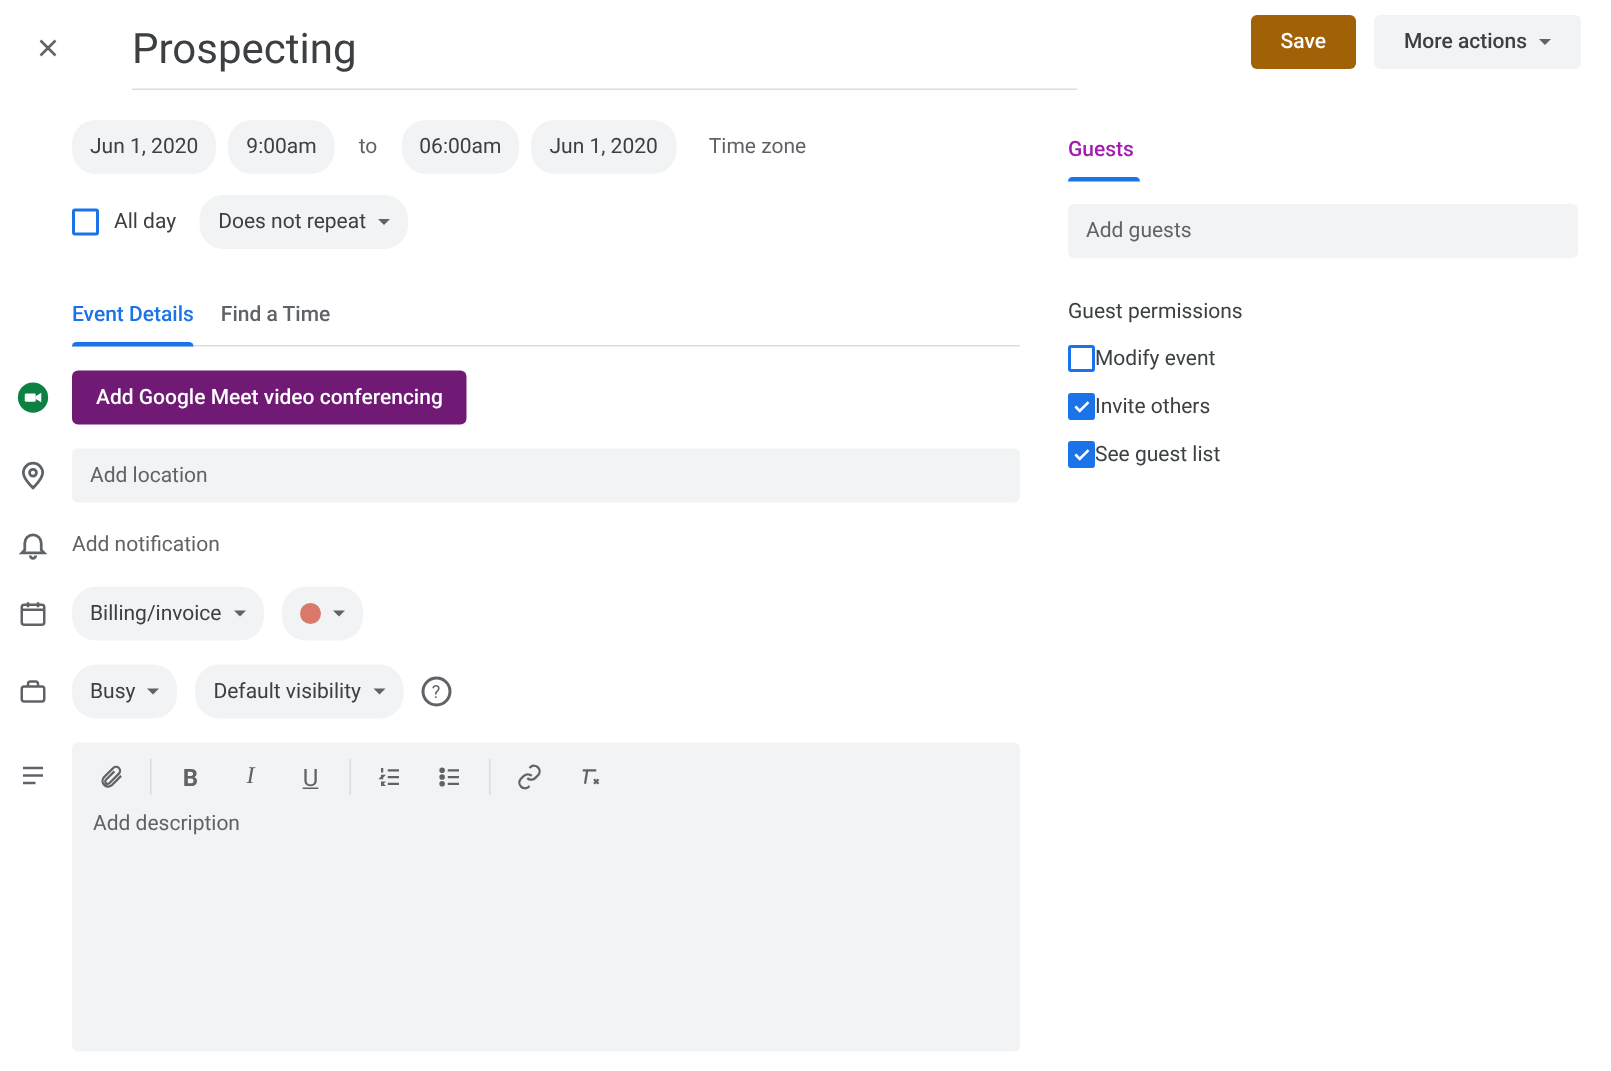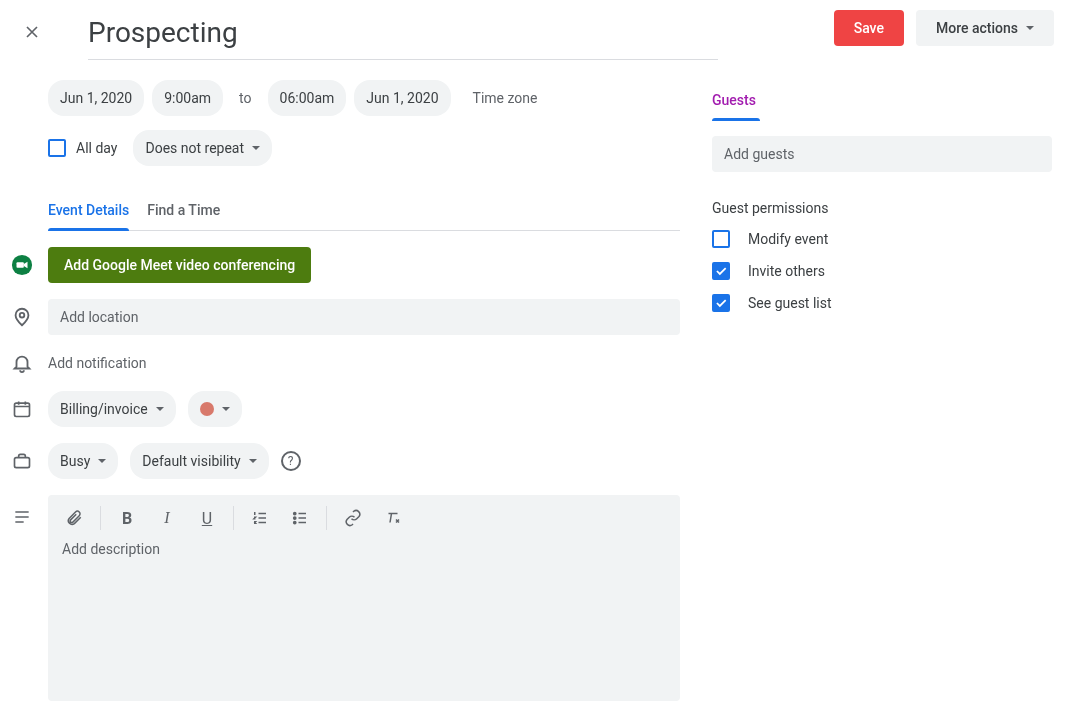--- a/index.html
+++ b/index.html
@@ -57,21 +57,21 @@
     padding: 0 20px;
     border-radius: 4px;
     border: none;
     font-size: 14px;
     font-family: inherit;
     font-weight: 500;
     cursor: pointer;
     display: inline-flex;
     align-items: center;
   }
-  .btn-primary { background: #ef4444; color: #fff; }
+  .btn-primary { background: #a16207; color: #fff; }
   .btn-secondary { background: #f1f3f4; color: #3c4043; }
   .btn-secondary .caret { margin-left: 8px; }
   .caret {
     width: 0; height: 0;
     border-left: 4px solid transparent;
     border-right: 4px solid transparent;
     border-top: 4px solid #5f6368;
     display: inline-block;
   }
   .body-row {
@@ -150,21 +150,21 @@
     height: 24px;
     color: #5f6368;
     display: flex;
     align-items: center;
     justify-content: center;
     margin-left: -38px;
     flex-shrink: 0;
   }
   .detail-content { flex: 1; }
   .meet-btn {
-    background: #4d7c0f;
+    background: #701a75;
     color: #fff;
     border: none;
     border-radius: 4px;
     height: 36px;
     padding: 0 16px;
     font-size: 14px;
     font-family: inherit;
     font-weight: 500;
     cursor: pointer;
   }
@@ -248,21 +248,20 @@
     border-radius:3px 3px 0 0;
   }
   .perm-title {
     margin-top: 28px;
     font-size: 14px;
     color: #3c4043;
   }
   .perm-row {
     display: flex;
     align-items: center;
-    gap: 18px;
     margin-top: 14px;
   }
 </style>
 </head>
 <body>
 
 <div class="header">
   <div class="close-btn">
     <svg width="20" height="20" viewBox="0 0 24 24" fill="none" stroke="currentColor" stroke-width="2">
         <path d="M18 6L6 18M6 6l12 12"></path>

